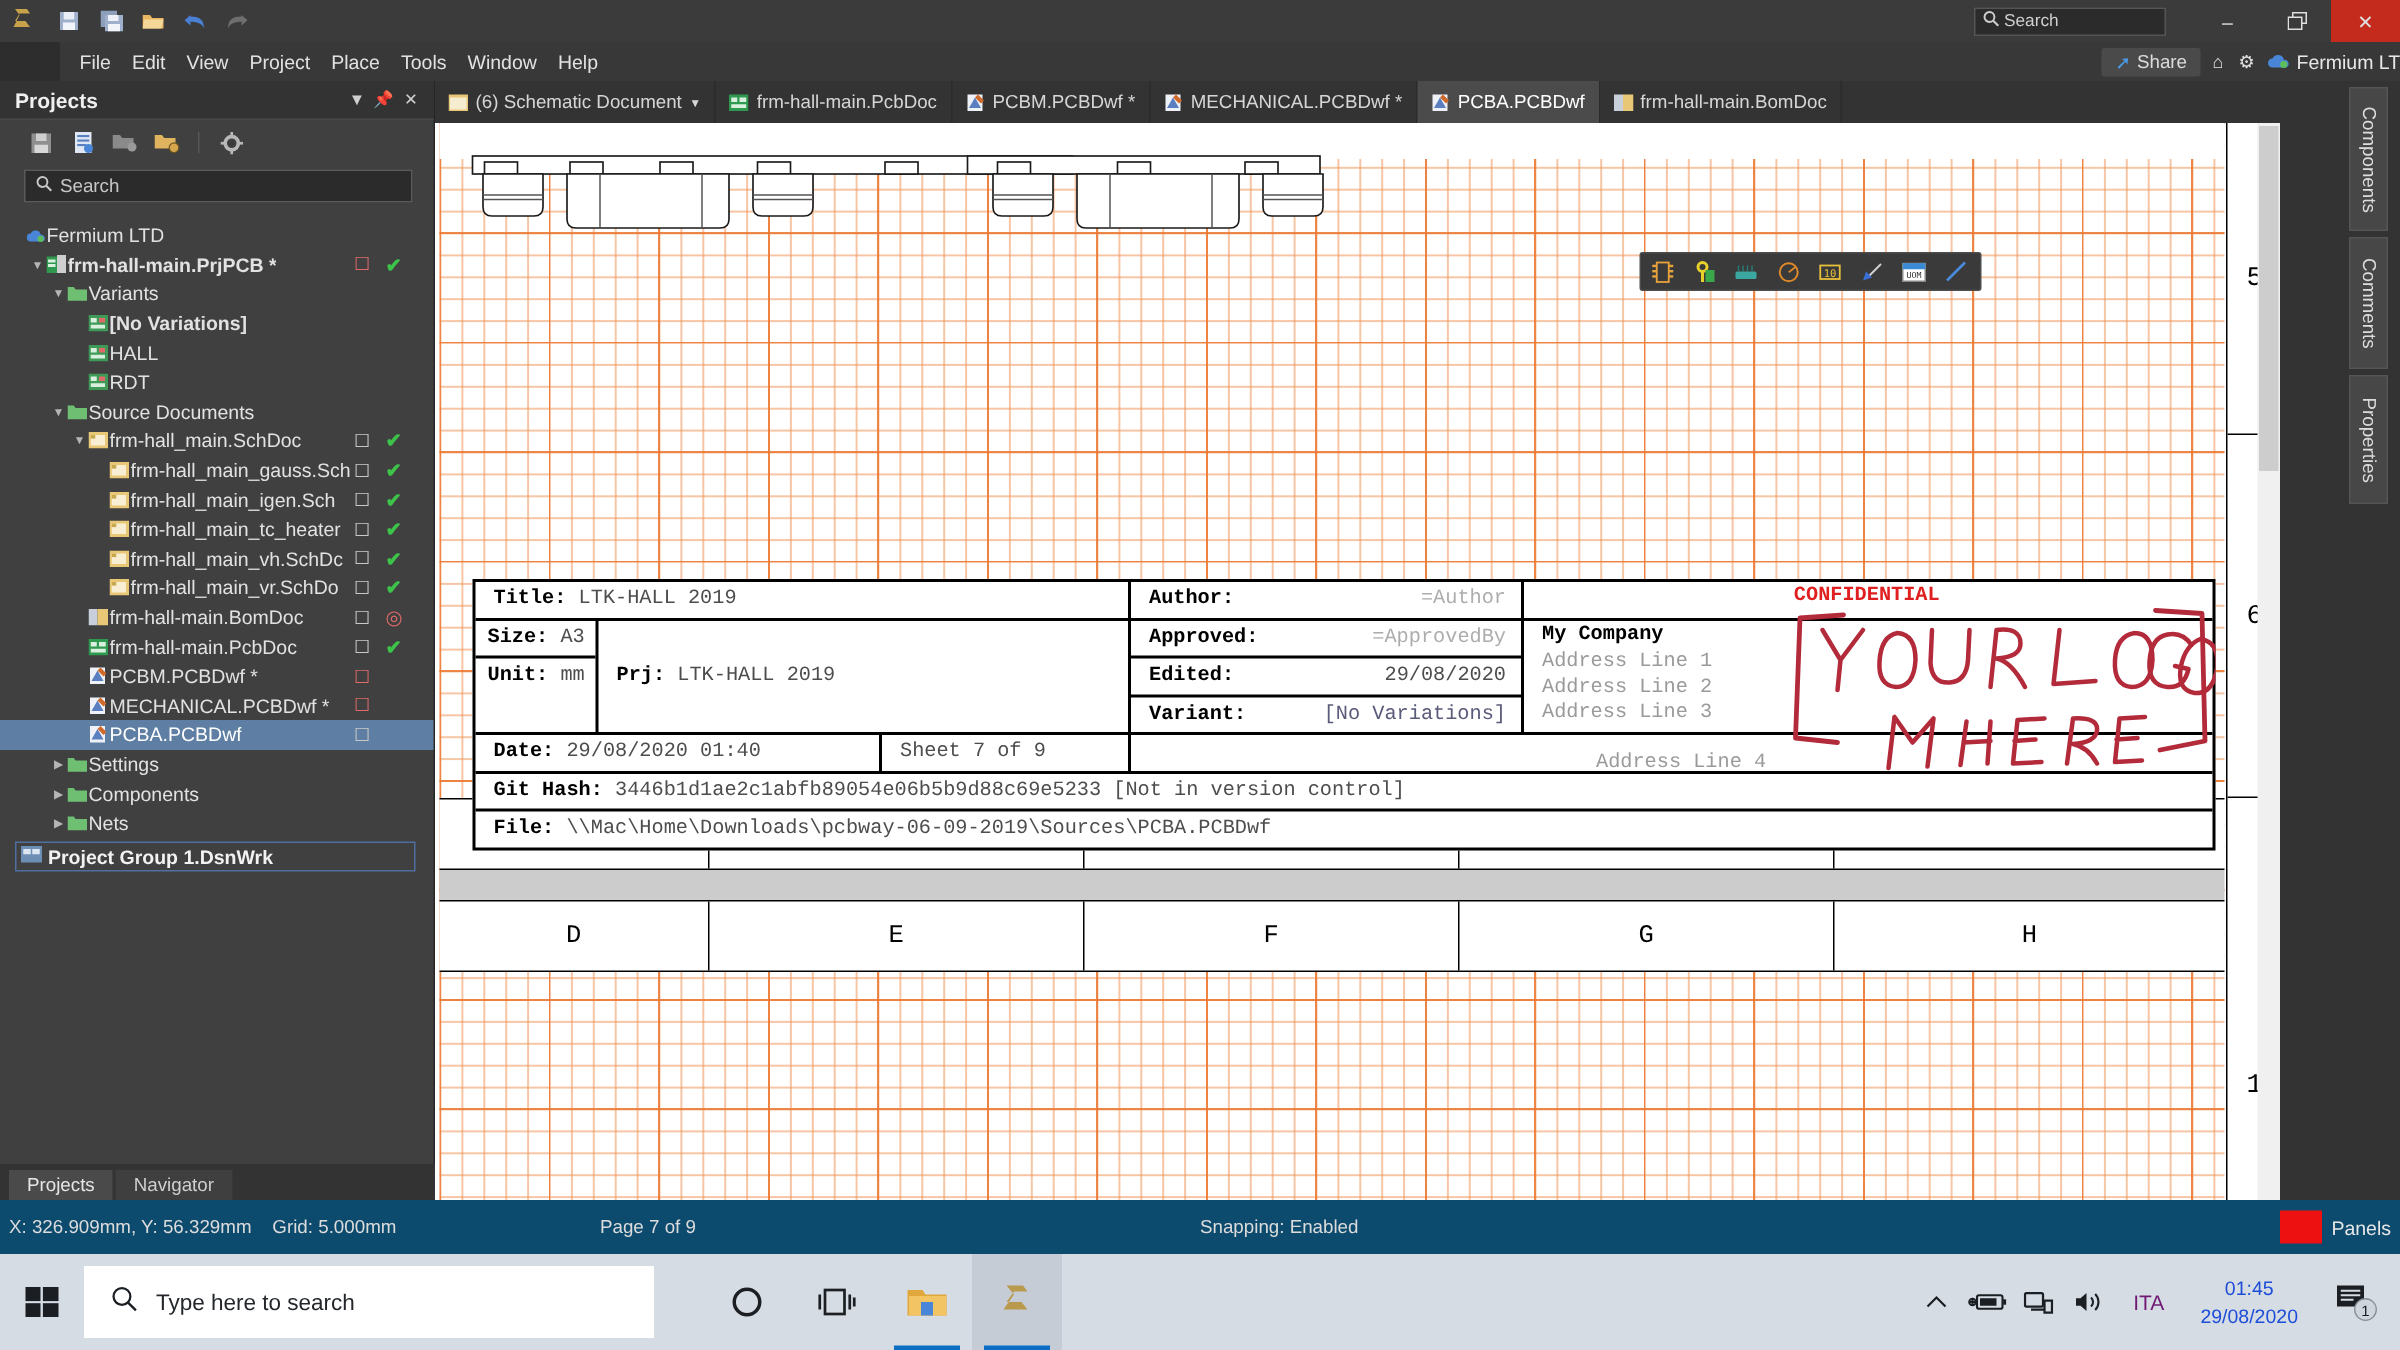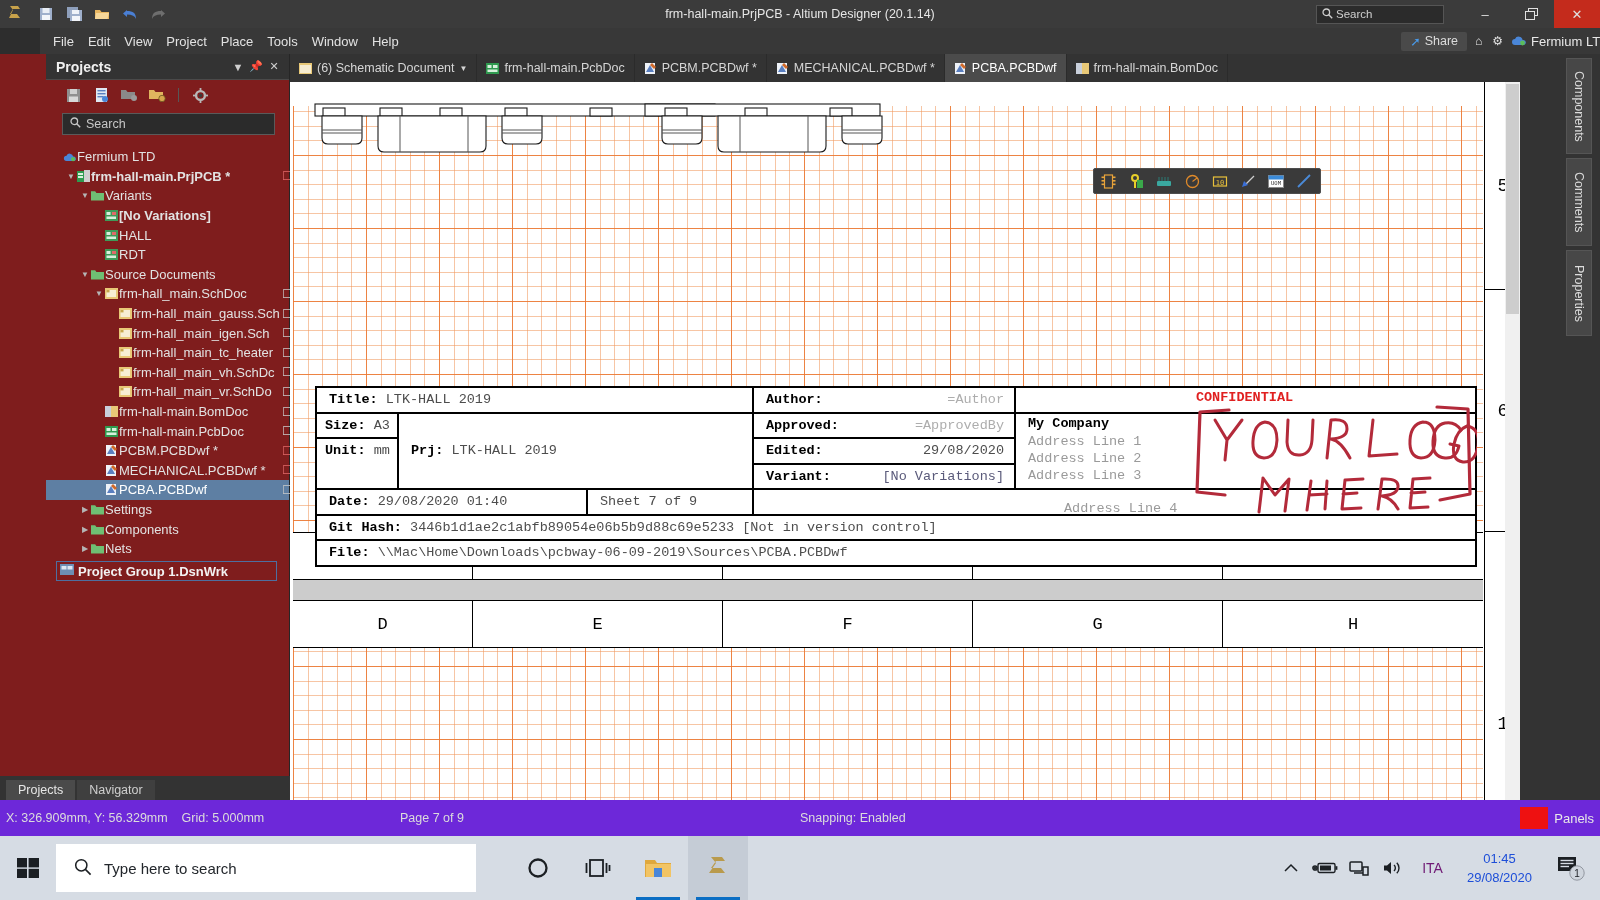--- a/index.html
+++ b/index.html
@@ -61,21 +61,21 @@
     display: flex; align-items: center; gap: 5px; padding: 0 9px;
     font-size: 12.5px; color: #d6d6d6; border-right: 1px solid #2b2b2b;
     white-space: nowrap;
   }
   .doctab.active { background: #4b4b4b; color: #ffffff; }
   .tabico { width: 13px; height: 13px; display:inline-block; }
 
   
   .panel {
     position: absolute; left: 0; top: 54px; width: 290px; height: 746px;
-    background: #7f1d1d; border-right: 1px solid #262626; padding-left: 46px;
+    background: #404040; border-right: 1px solid #262626;
   }
   .panel-header {
     height: 26px; background: #333; display: flex; align-items: center;
     padding: 0 6px 0 10px; border-bottom: 1px solid #4a4a4a;
   }
   .panel-title { font-size: 14px; font-weight: bold; color: #f0f0f0; flex: 1; }
   .panel-hbtn { width: 18px; text-align: center; font-size: 11px; color: #cfcfcf; }
   .panel-toolbar { height: 30px; display: flex; align-items: center; gap: 6px; padding: 0 0 0 16px; }
   .ptool { width: 22px; height: 20px; display: flex; align-items: center; justify-content: center; }
   .ptool-sep { width: 1px; height: 14px; background: #575757; margin: 0 4px; }
@@ -189,37 +189,37 @@
   .rtab {
     position: absolute; left: 46px; width: 26px; background: #474747; color: #dcdcdc;
     writing-mode: vertical-rl; text-orientation: mixed;
     font-size: 12.5px; display: flex; align-items: center; justify-content: center;
     border: 1px solid #555;
   }
 
   
   .statusbar {
     position: absolute; left: 0; top: 800px; width: 1600px; height: 36px;
-    background: #6d28d9; display: flex; align-items: center; font-size: 12.5px; color: #dcdcdc;
+    background: #0c4a6e; display: flex; align-items: center; font-size: 12.5px; color: #dcdcdc;
   }
   .sb-coords { position: absolute; left: 6px; }
   .sb-page { position: absolute; left: 400px; }
   .sb-snap { position: absolute; left: 800px; }
   .sb-panels { position: absolute; right: 0; display: flex; align-items: center; height: 36px; }
   .sb-red { width: 28px; height: 22px; background: #ee1111; }
   .sb-panels-label { padding: 0 6px; font-size: 13px; color: #e8e8e8; }
 
   
   .taskbar {
     position: absolute; left: 0; top: 836px; width: 1600px; height: 64px;
     background: #d6dce4; display: flex; align-items: center;
   }
   .tb-start { width: 56px; height: 64px; display: flex; align-items: center; justify-content: center; }
   .tb-searchbox {
-    width: 420px; height: 48px; background: #ffffff; display: flex; align-items: center;
+    width: 380px; height: 48px; background: #ffffff; display: flex; align-items: center;
     gap: 12px; padding-left: 18px; font-size: 15px; color: #23272c;
   }
   .tb-app { width: 60px; height: 64px; display:flex; align-items:center; justify-content:center; position:relative; }
   .tb-app.active::after {
     content:""; position:absolute; left: 8px; right: 8px; bottom: 0; height: 3px; background:#0b6ec4;
   }
   .tb-app.activebg { background: #c5ccd6; }
   .tray { position: absolute; right: 0; height: 64px; display: flex; align-items: center; gap: 0; }
   .tray-ico { width: 34px; height: 64px; display:flex; align-items:center; justify-content:center; color:#1b1f23; }
   .tray-lang { padding: 0 12px; font-size: 14px; color: #701a75; }
@@ -263,21 +263,20 @@
         <svg width="16" height="14" viewBox="0 0 16 14">
             <path d="M5 3 L1 6.5 L5 10 V7.5 C10 7.5 13 9 14 12 C14 6 11 4 5 4 Z" fill="#4a7fd4"></path>
           </svg>
       </div>
       <div class="tb-ico">
         <svg width="16" height="14" viewBox="0 0 16 14">
             <path d="M11 3 L15 6.5 L11 10 V7.5 C6 7.5 3 9 2 12 C2 6 5 4 11 4 Z" fill="#6e6e6e"></path>
           </svg>
       </div>
     </div>
-    <div class="tb-title">frm-hall-main.PrjPCB - Altium Designer (20.1.14)</div>
     <div class="tb-right">
       <div class="tb-search">
         <span>
           <svg width="11" height="11" viewBox="0 0 11 11">
               <circle cx="4.3" cy="4.3" r="3.3" fill="none" stroke="#cfcfcf" stroke-width="1.3"></circle>
               <line x1="6.8" y1="6.8" x2="10.2" y2="10.2" stroke="#cfcfcf" stroke-width="1.4"></line>
             </svg>
         </span>
         <span>Search</span>
       </div>

